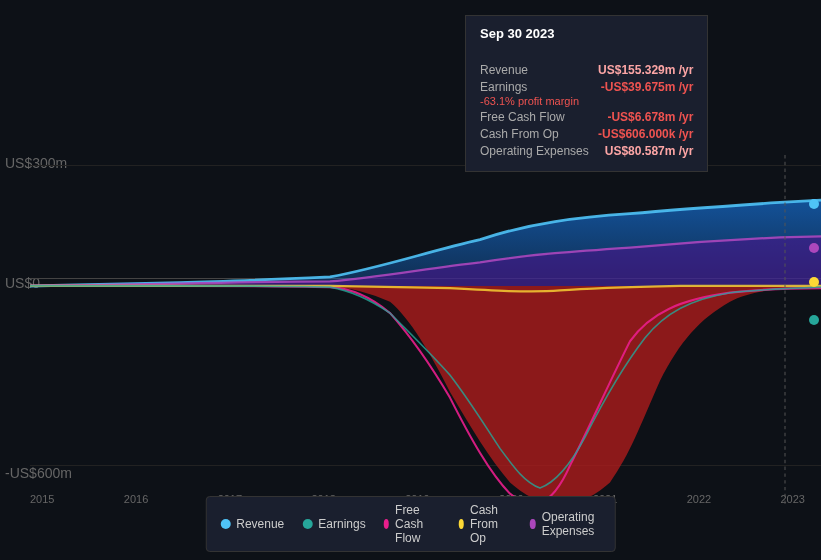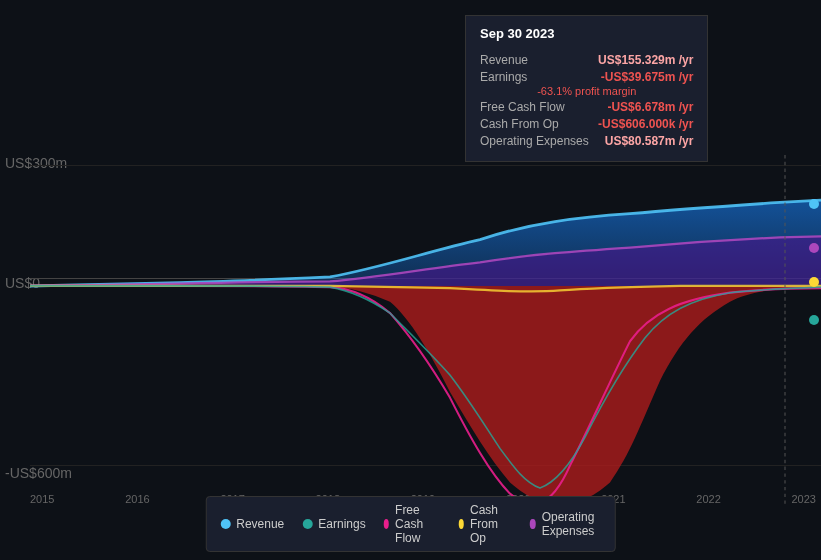--- a/index.html
+++ b/index.html
@@ -27,38 +27,38 @@
       background: #1a1f2e;
       border: 1px solid #333;
       padding: 10px 14px;
       z-index: 10;
       min-width: 230px;
     }
     .tooltip-date {
       color: #fff;
       font-size: 13px;
       font-weight: bold;
-      margin-bottom: 12px;
+      margin-bottom: 22px;
     }
     .tooltip-row {
       display: flex;
       justify-content: space-between;
       font-size: 12px;
       color: #aaa;
       margin-bottom: 3px;
       gap: 16px;
     }
     .tooltip-row .label { color: #aaa; }
     .tooltip-row .value { font-weight: bold; white-space: nowrap; }
     .val-blue { color: #fca5a5; }
     .val-red { color: #ef5350; }
     .profit-margin {
       font-size: 11px;
       color: #ef5350;
-      text-align: center;
+      text-align: left;
       margin-top: -2px;
       margin-bottom: 3px;
     }
 
     
     .y-label {
       position: absolute;
       left: 5px;
       font-size: 14px;
       color: #666;
@@ -68,21 +68,21 @@
     .y-label-bot { top: 465px; }
 
     
     .x-labels {
       position: absolute;
       bottom: 55px;
       left: 30px;
       right: 0;
       display: flex;
       justify-content: space-between;
-      padding-right: 5px;
+      padding-right: 16px;
     }
     .x-label {
       font-size: 11px;
       color: #666;
     }
 
     
     .h-line {
       position: absolute;
       left: 30px;

